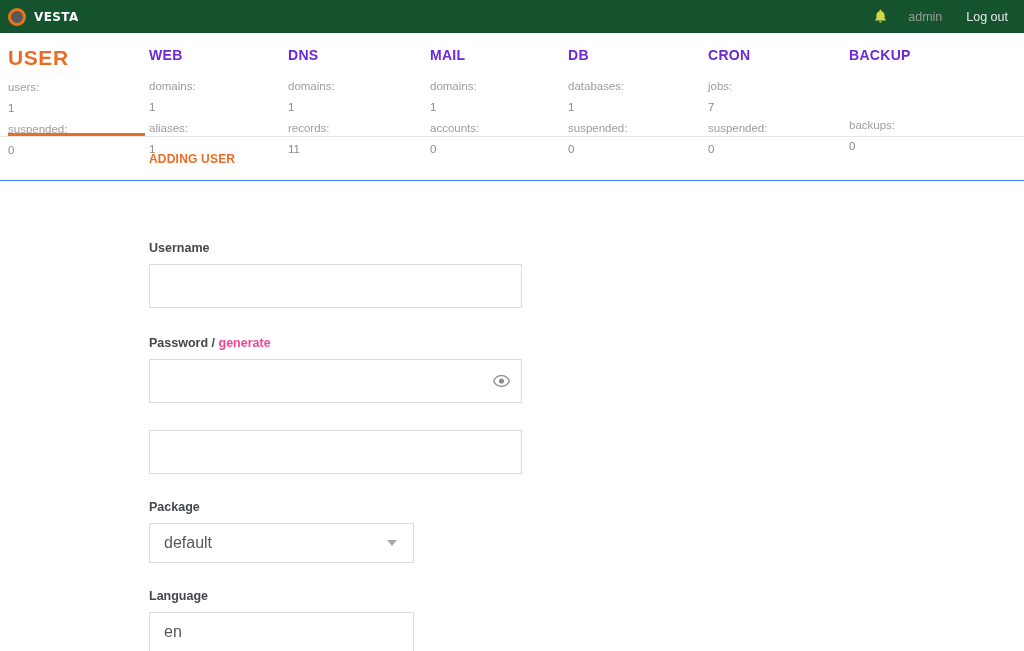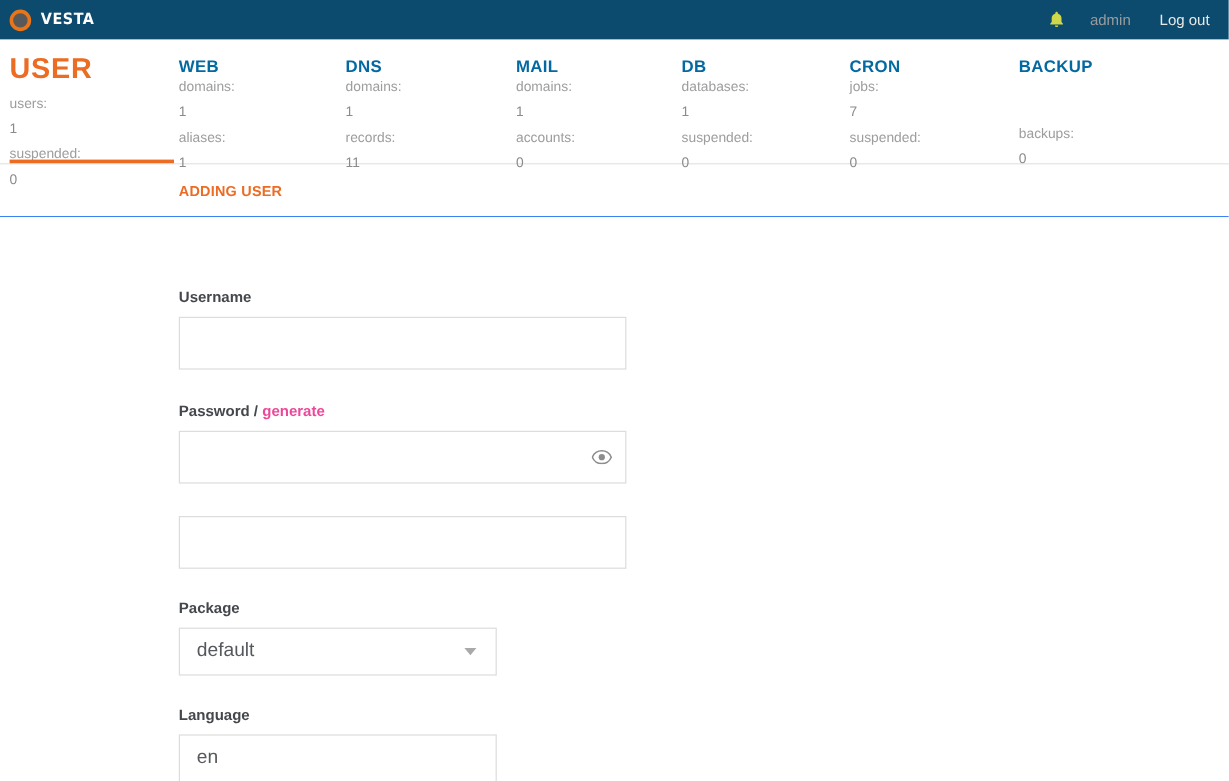--- a/index.html
+++ b/index.html
@@ -11,21 +11,21 @@
     overflow: hidden;
     background: #ffffff;
     font-family: "Liberation Sans", sans-serif;
     -webkit-font-smoothing: antialiased;
   }
 
   
   .topnav {
     position: relative;
     height: 33px;
-    background: #0c4a6e;
+    background: #14532d;
     display: flex;
     align-items: center;
     width: 100%;
   }
   .logo-wrap {
     display: flex;
     align-items: center;
     gap: 6px;
     padding-left: 8px;
     width: 78px;
@@ -104,29 +104,29 @@
     position: relative;
     height: 100%;
   }
   .stat-col {
     position: absolute;
     top: 14px;
   }
   .stat-title {
     font-size: 14px;
     font-weight: bold;
-    color: #0369a1;
+    color: #6d28d9;
     letter-spacing: 0.3px;
-    margin-bottom: 0;
+    margin-bottom: 13px;
     white-space: nowrap;
     font-family: "Liberation Sans", sans-serif;
   }
   .stat-col.active .stat-title {
     color: #ec6c23;
-    font-size: 24px;
+    font-size: 21px;
     font-weight: bold;
     letter-spacing: 0.6px;
     margin-bottom: 8px;
     line-height: 22px;
   }
   .stat-row {
     font-size: 11.5px;
     color: #9d9d9d;
     line-height: 21px;
     white-space: nowrap;

